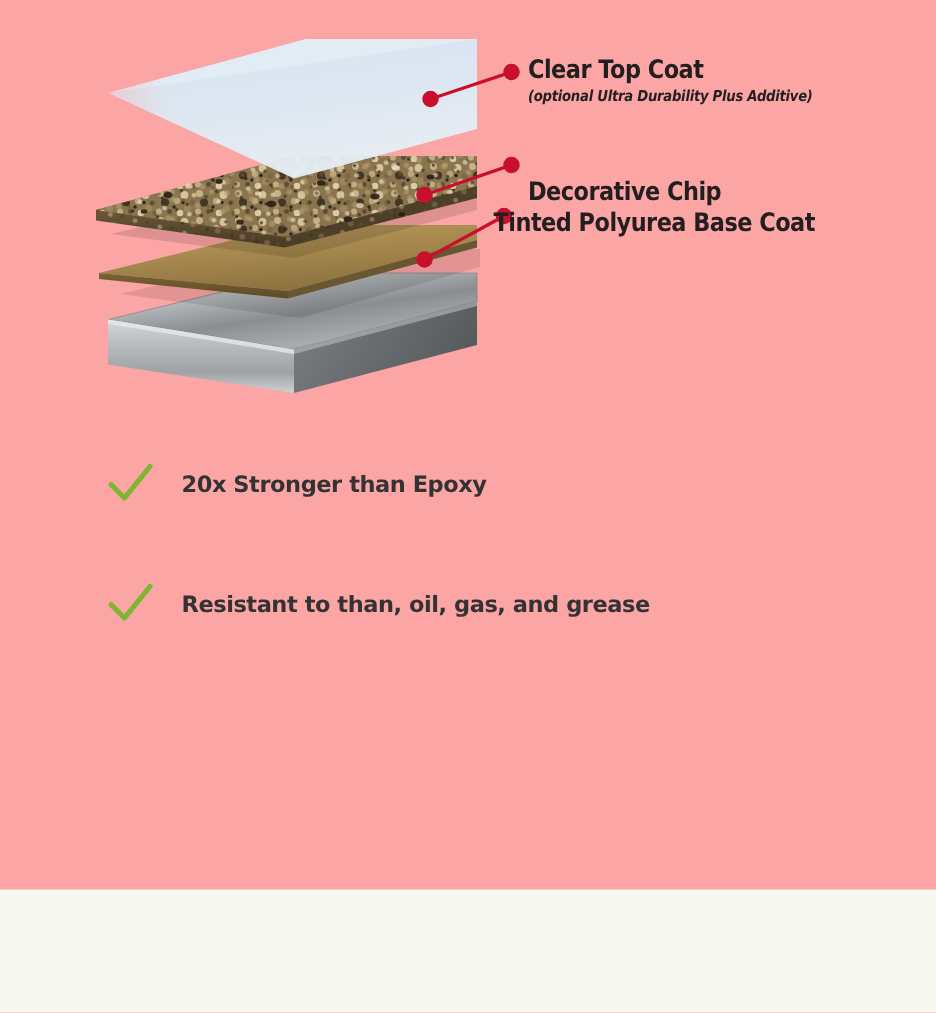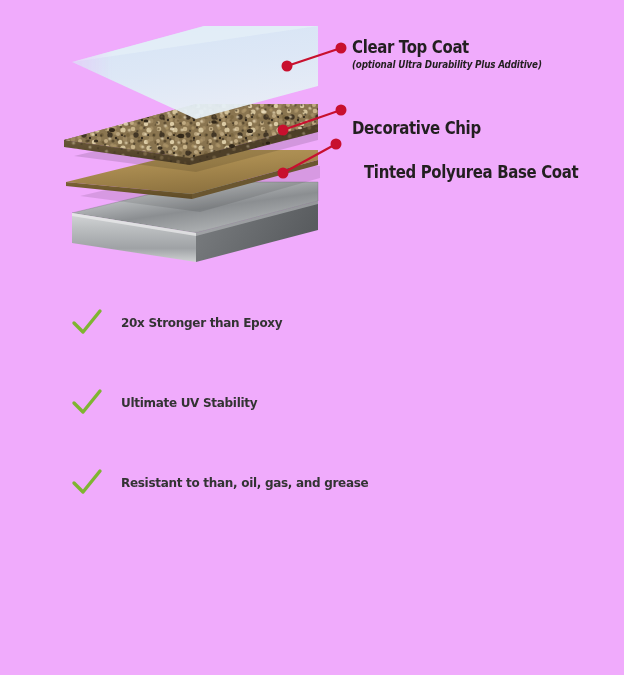--- a/index.html
+++ b/index.html
@@ -11,22 +11,22 @@
     height: 675px;
     background: #f6f8f1;
     font-family: "Liberation Sans", sans-serif;
     overflow: hidden;
     position: relative;
   }
 
   #page {
     position: relative;
     width: 624px;
-    height: 675px;
-    background: #f0abfc;
+    height: 593px;
+    background: #fca5a5;
   }
 
   
   #diagram {
     position: absolute;
     left: 0;
     top: 0;
     width: 624px;
     height: 285px;
   }
@@ -57,21 +57,21 @@
     color: #231f20;
     transform: scaleX(0.88);
     transform-origin: left center;
     line-height: 1.2;
     margin-top: 2px;
     letter-spacing: -0.2px;
   }
 
   #callout-top    { left: 352px; top: 38px; }
   #callout-chip   { left: 352px; top: 99px; margin-top: 20px; }
-  #callout-base   { left: 364px; top: 140px; margin-top: 23px; }
+  #callout-base   { left: 329px; top: 140px; }
 
   
   #benefits {
     position: absolute;
     left: 0;
     top: 283px;
     width: 624px;
   }
   .benefit-row {
     position: relative;
@@ -90,21 +90,21 @@
     align-items: center;
     justify-content: center;
   }
   .benefit-text {
     position: absolute;
     left: 121px;
     top: 50%;
     transform: translateY(-50%);
     font-family: "DejaVu Sans", sans-serif;
     font-weight: bold;
-    font-size: 12px;
+    font-size: 15px;
     color: #333333;
     letter-spacing: -0.3px;
     white-space: nowrap;
     text-align: right;
   }
 </style>
 </head>
 <body>
 
 <div id="page">
@@ -305,28 +305,20 @@
     <div class="benefit-row">
       <span class="check-wrap">
         <svg width="32" height="30" viewBox="0 0 32 30" xmlns="http://www.w3.org/2000/svg">
           <path d="M3 15 L12 24 L29 3" fill="none" stroke="#7fb531" stroke-width="3.4" stroke-linecap="round" stroke-linejoin="round"></path>
         </svg>
       </span>
       <span class="benefit-text">20x Stronger than Epoxy</span>
     </div>
 
 
-    <div class="benefit-row">
-      <span class="check-wrap">
-        <svg width="32" height="30" viewBox="0 0 32 30" xmlns="http://www.w3.org/2000/svg">
-          <path d="M3 15 L12 24 L29 3" fill="none" stroke="#7fb531" stroke-width="3.4" stroke-linecap="round" stroke-linejoin="round"></path>
-        </svg>
-      </span>
-      <span class="benefit-text">Ultimate UV Stability</span>
-    </div>
 
 
     <div class="benefit-row">
       <span class="check-wrap">
         <svg width="32" height="30" viewBox="0 0 32 30" xmlns="http://www.w3.org/2000/svg">
           <path d="M3 15 L12 24 L29 3" fill="none" stroke="#7fb531" stroke-width="3.4" stroke-linecap="round" stroke-linejoin="round"></path>
         </svg>
       </span>
       <span class="benefit-text">Resistant to than, oil, gas, and grease</span>
     </div>

